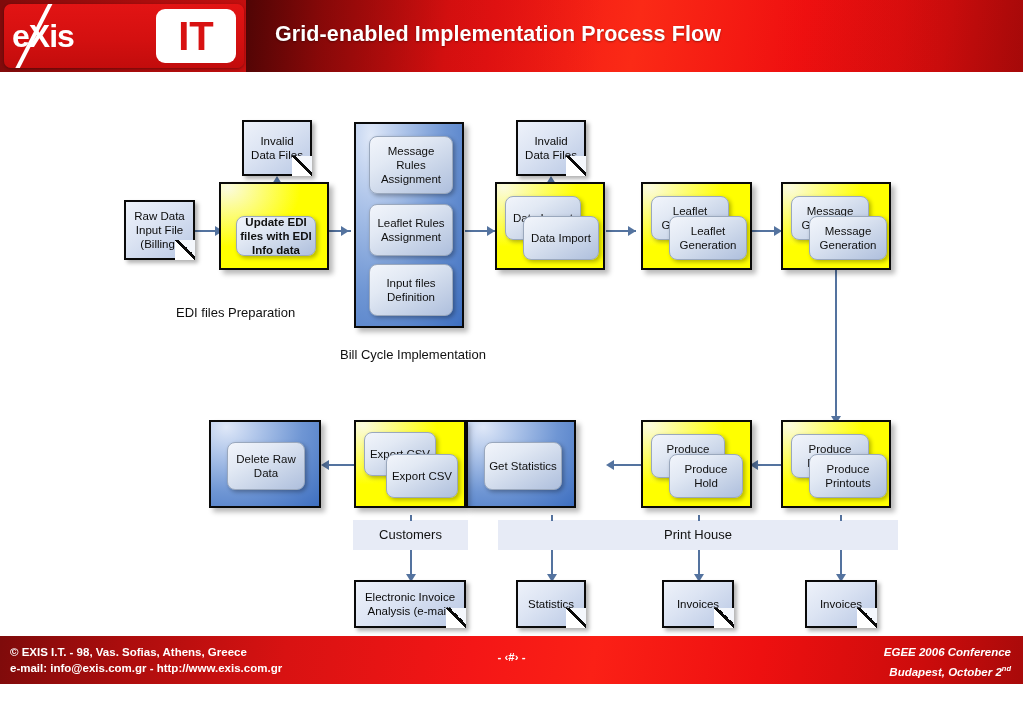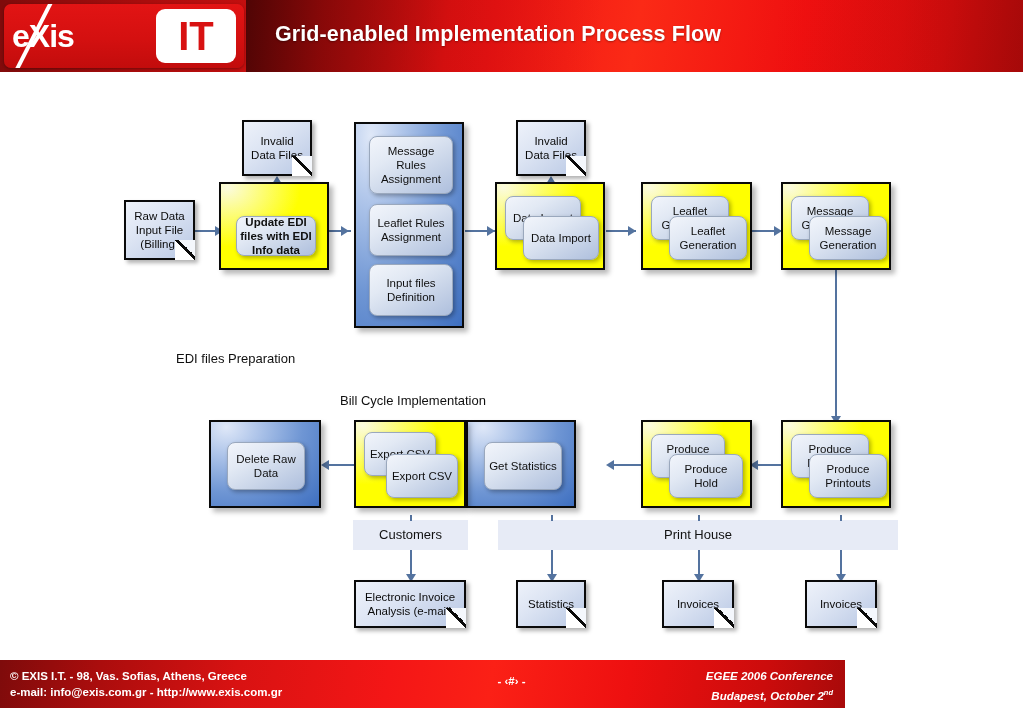--- a/index.html
+++ b/index.html
@@ -52,21 +52,21 @@
   }
   #header-title{
     position:absolute;left:275px;top:22px;
     font-size:21.5px;font-weight:bold;color:#ffffff;
     letter-spacing:.1px;
     text-shadow:0 1px 2px rgba(0,0,0,.35);
   }
 
   
   #footer{
-    position:absolute;left:0;top:660px;width:845px;height:48px;
+    position:absolute;left:0;top:636px;width:1023px;height:48px;
     background:linear-gradient(100deg,#7e0b0b 0%,#ab0d0d 12%,#d81212 28%,#f41616 46%,#fb2016 58%,#ee1010 74%,#cc0c0c 90%,#a80a0a 100%);
   }
   #footer-left{
     position:absolute;left:10px;top:9px;
     font-size:11.5px;color:#ffffff;line-height:15.5px;font-weight:bold;
   }
   #footer-center{
     position:absolute;left:0;top:15px;width:1023px;text-align:center;
     font-size:11.5px;color:#ffffff;font-weight:bold;
   }
@@ -123,21 +123,21 @@
     box-sizing:border-box;
   }
   .node-label{
     position:absolute;left:0;top:0;right:0;bottom:0;
     display:flex;align-items:center;justify-content:center;
     text-align:center;font-size:11.5px;color:#101010;line-height:14px;
     padding:0 3px;box-sizing:border-box;
   }
 
   
-  .caption{position:absolute;font-size:13px;color:#101010;white-space:nowrap;margin-top:46px;}
+  .caption{position:absolute;font-size:13px;color:#101010;white-space:nowrap;}
 
   
   .ln-h{position:absolute;height:2px;background:#54739f;}
   .ln-v{position:absolute;width:2px;background:#54739f;}
   .ar{position:absolute;width:0;height:0;}
   .ar-r{border-top:5px solid transparent;border-bottom:5px solid transparent;border-left:8px solid #54739f;}
   .ar-l{border-top:5px solid transparent;border-bottom:5px solid transparent;border-right:8px solid #54739f;}
   .ar-u{border-left:5px solid transparent;border-right:5px solid transparent;border-bottom:8px solid #54739f;}
   .ar-d{border-left:5px solid transparent;border-right:5px solid transparent;border-top:8px solid #54739f;}
 </style>

